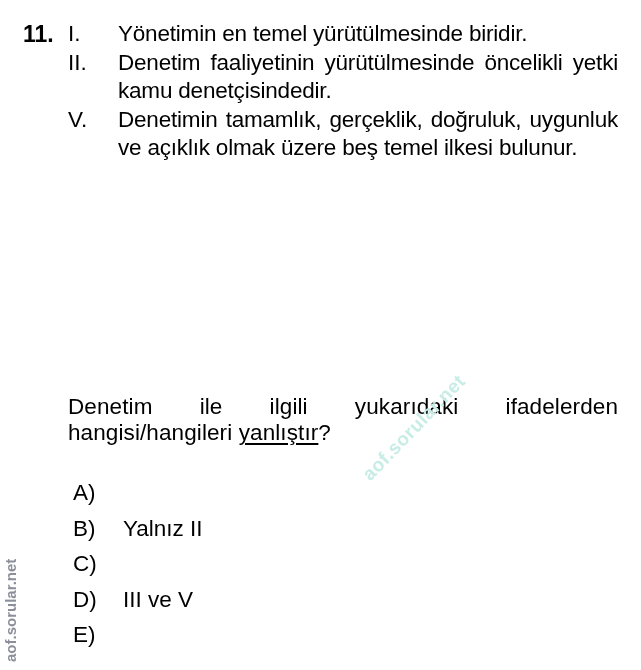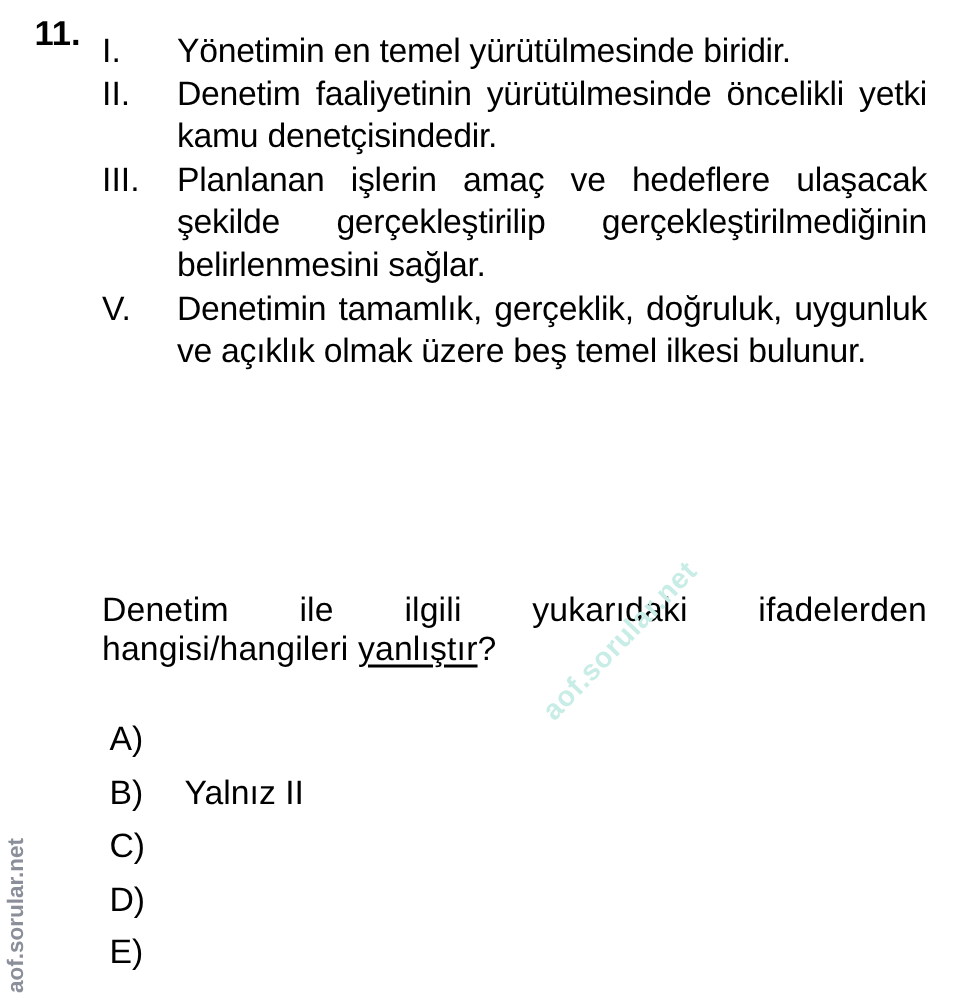--- a/index.html
+++ b/index.html
@@ -1,18 +1,18 @@
 <!DOCTYPE html>
 <html><head>
 <meta charset="utf-8">
 <style>
   html, body { margin: 0; padding: 0; background: #ffffff; }
   body { width: 641px; height: 670px; position: relative; overflow: hidden;
          font-family: "Liberation Sans", sans-serif; color: #000; }
-  .qnum { position: absolute; left: 23px; top: 8px; font-weight: bold; font-size: 23px; line-height: 28px; }
+  .qnum { position: absolute; left: 23px; top: 20px; font-weight: bold; font-size: 23px; line-height: 28px; }
   .items { position: absolute; left: 68px; top: 20px; width: 550px; }
   .item { display: flex; font-size: 22.5px; line-height: 28.6px; }
   .roman { width: 50px; flex: none; }
   .itext { width: 500px; text-align: justify; letter-spacing: -0.2px; }
   .question { position: absolute; left: 68px; top: 394px; width: 550px; font-weight: normal;
               font-size: 22.5px; line-height: 26px; text-align: justify; letter-spacing: 0.1px; }
   .question u { text-decoration-thickness: 2px; text-underline-offset: 3px; }
   .options { position: absolute; left: 73px; top: 475px; }
   .opt { display: flex; font-size: 22.5px; line-height: 35.5px; }
   .opt-letter { width: 50px; flex: none; }
@@ -29,44 +29,41 @@
 <div class="items">
   <div class="item">
     <span class="roman">I.</span>
     <span class="itext">Yönetimin en temel yürütülmesinde biridir.</span>
   </div>
   <div class="item">
     <span class="roman">II.</span>
     <span class="itext">Denetim faaliyetinin yürütülmesinde öncelikli yetki kamu denetçisindedir.</span>
   </div>
   <div class="item">
-    <span class="roman">III.</span>
-    <span class="itext">Planlanan işlerin amaç ve hedeflere ulaşacak şekilde gerçekleştirilip gerçekleştirilmediğinin belirlenmesini sağlar.</span>
-  </div>
-  <div class="item">
     <span class="roman">V.</span>
     <span class="itext">Denetimin tamamlık, gerçeklik, doğruluk, uygunluk ve açıklık olmak üzere beş temel ilkesi bulunur.</span>
   </div>
 </div>
 
 <div class="question"><span>Denetim ile ilgili yukarıdaki ifadelerden hangisi/hangileri </span><u>yanlıştır</u><span>?</span></div>
 
 <div class="options">
   <div class="opt">
     <span class="opt-letter">A)</span>
   </div>
   <div class="opt">
     <span class="opt-letter">B)</span>
     <span>Yalnız II</span>
   </div>
   <div class="opt">
     <span class="opt-letter">C)</span>
   </div>
   <div class="opt">
     <span class="opt-letter">D)</span>
+    <span>III ve V</span>
   </div>
   <div class="opt">
     <span class="opt-letter">E)</span>
   </div>
 </div>
 
 <div class="wm-side">aof.sorular.net</div>
 <div class="wm-diag">aof.sorular.net</div>
 
 </body></html>

